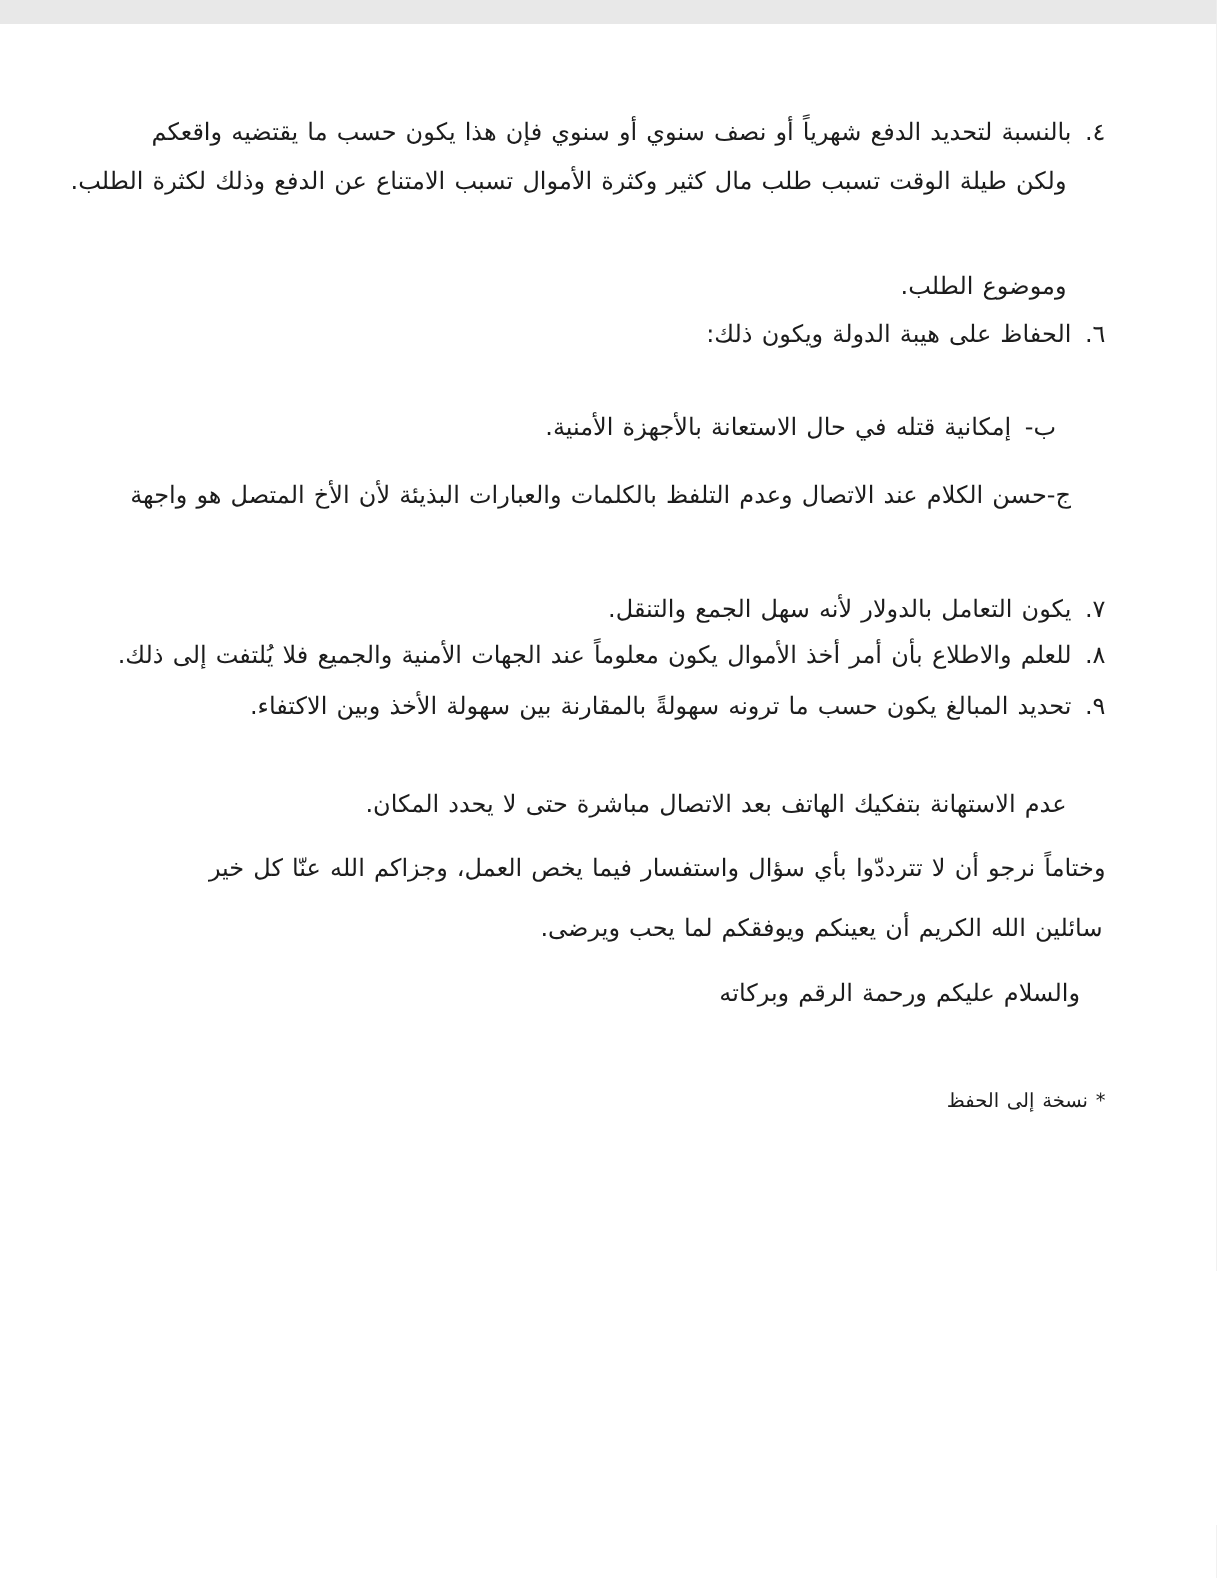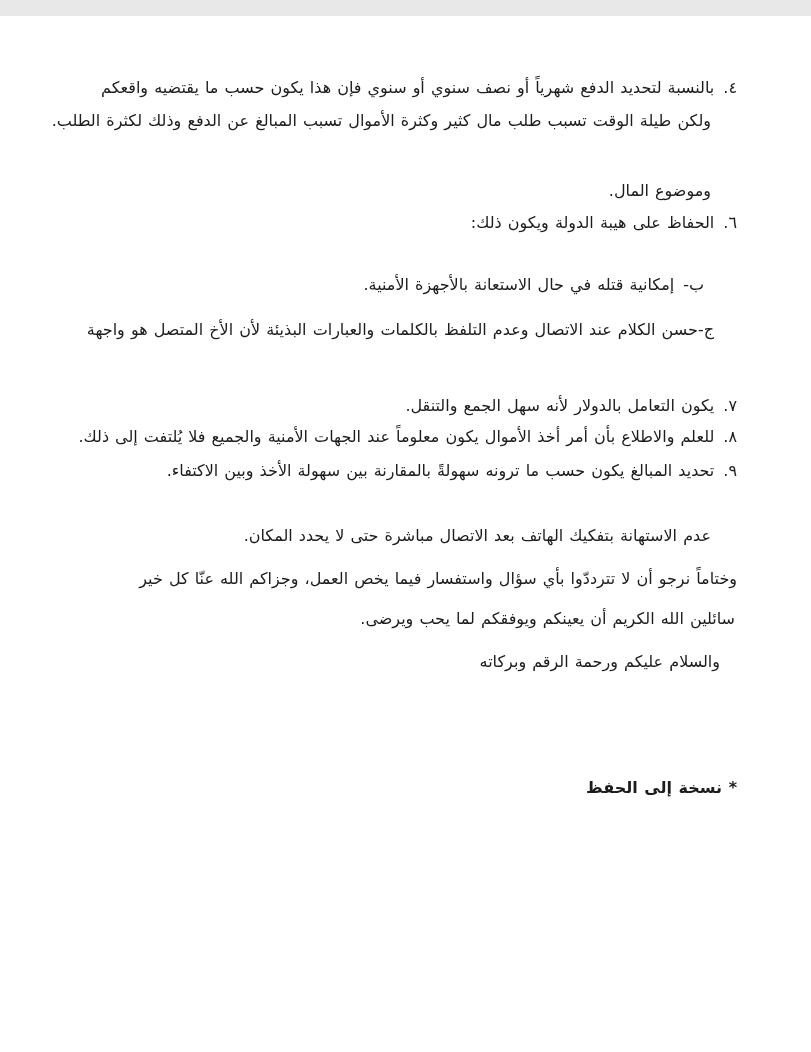--- a/index.html
+++ b/index.html
@@ -39,33 +39,33 @@
   .l10{top:378px;right:74px}
   .l11{top:409px;right:74px}
   .l12{top:443px;right:74px}
   .l13{top:476px;right:74px}
   .l14{top:508px;right:100px}
   
   .l15{top:551px;right:74px}
   .l16{top:591px;right:76px}
   .l17{top:634px;right:91px}
   
-  .l18{top:760px;right:74px;font-size:16px;font-weight:bold;}
+  .l18{top:707px;right:74px;font-size:13px;font-weight:normal;}
 </style>
 </head>
 <body>
 
 <div class="page">
 
   <div class="line l1">
     <span class="marker">٤.</span><span>بالنسبة لتحديد الدفع شهرياً أو نصف سنوي أو سنوي فإن هذا يكون حسب ما يقتضيه واقعكم</span>
   </div>
-  <div class="line l2">ولكن طيلة الوقت تسبب طلب مال كثير وكثرة الأموال تسبب المبالغ عن الدفع وذلك لكثرة الطلب.</div>
+  <div class="line l2">ولكن طيلة الوقت تسبب طلب مال كثير وكثرة الأموال تسبب الامتناع عن الدفع وذلك لكثرة الطلب.</div>
 
-  <div class="line l4">وموضوع المال.</div>
+  <div class="line l4">وموضوع الطلب.</div>
 
   <div class="line l5">
     <span class="marker">٦.</span><span>الحفاظ على هيبة الدولة ويكون ذلك:</span>
   </div>
 
 
   <div class="line l7">
     <span class="marker">ب-</span><span>إمكانية قتله في حال الاستعانة بالأجهزة الأمنية.</span>
   </div>
 

